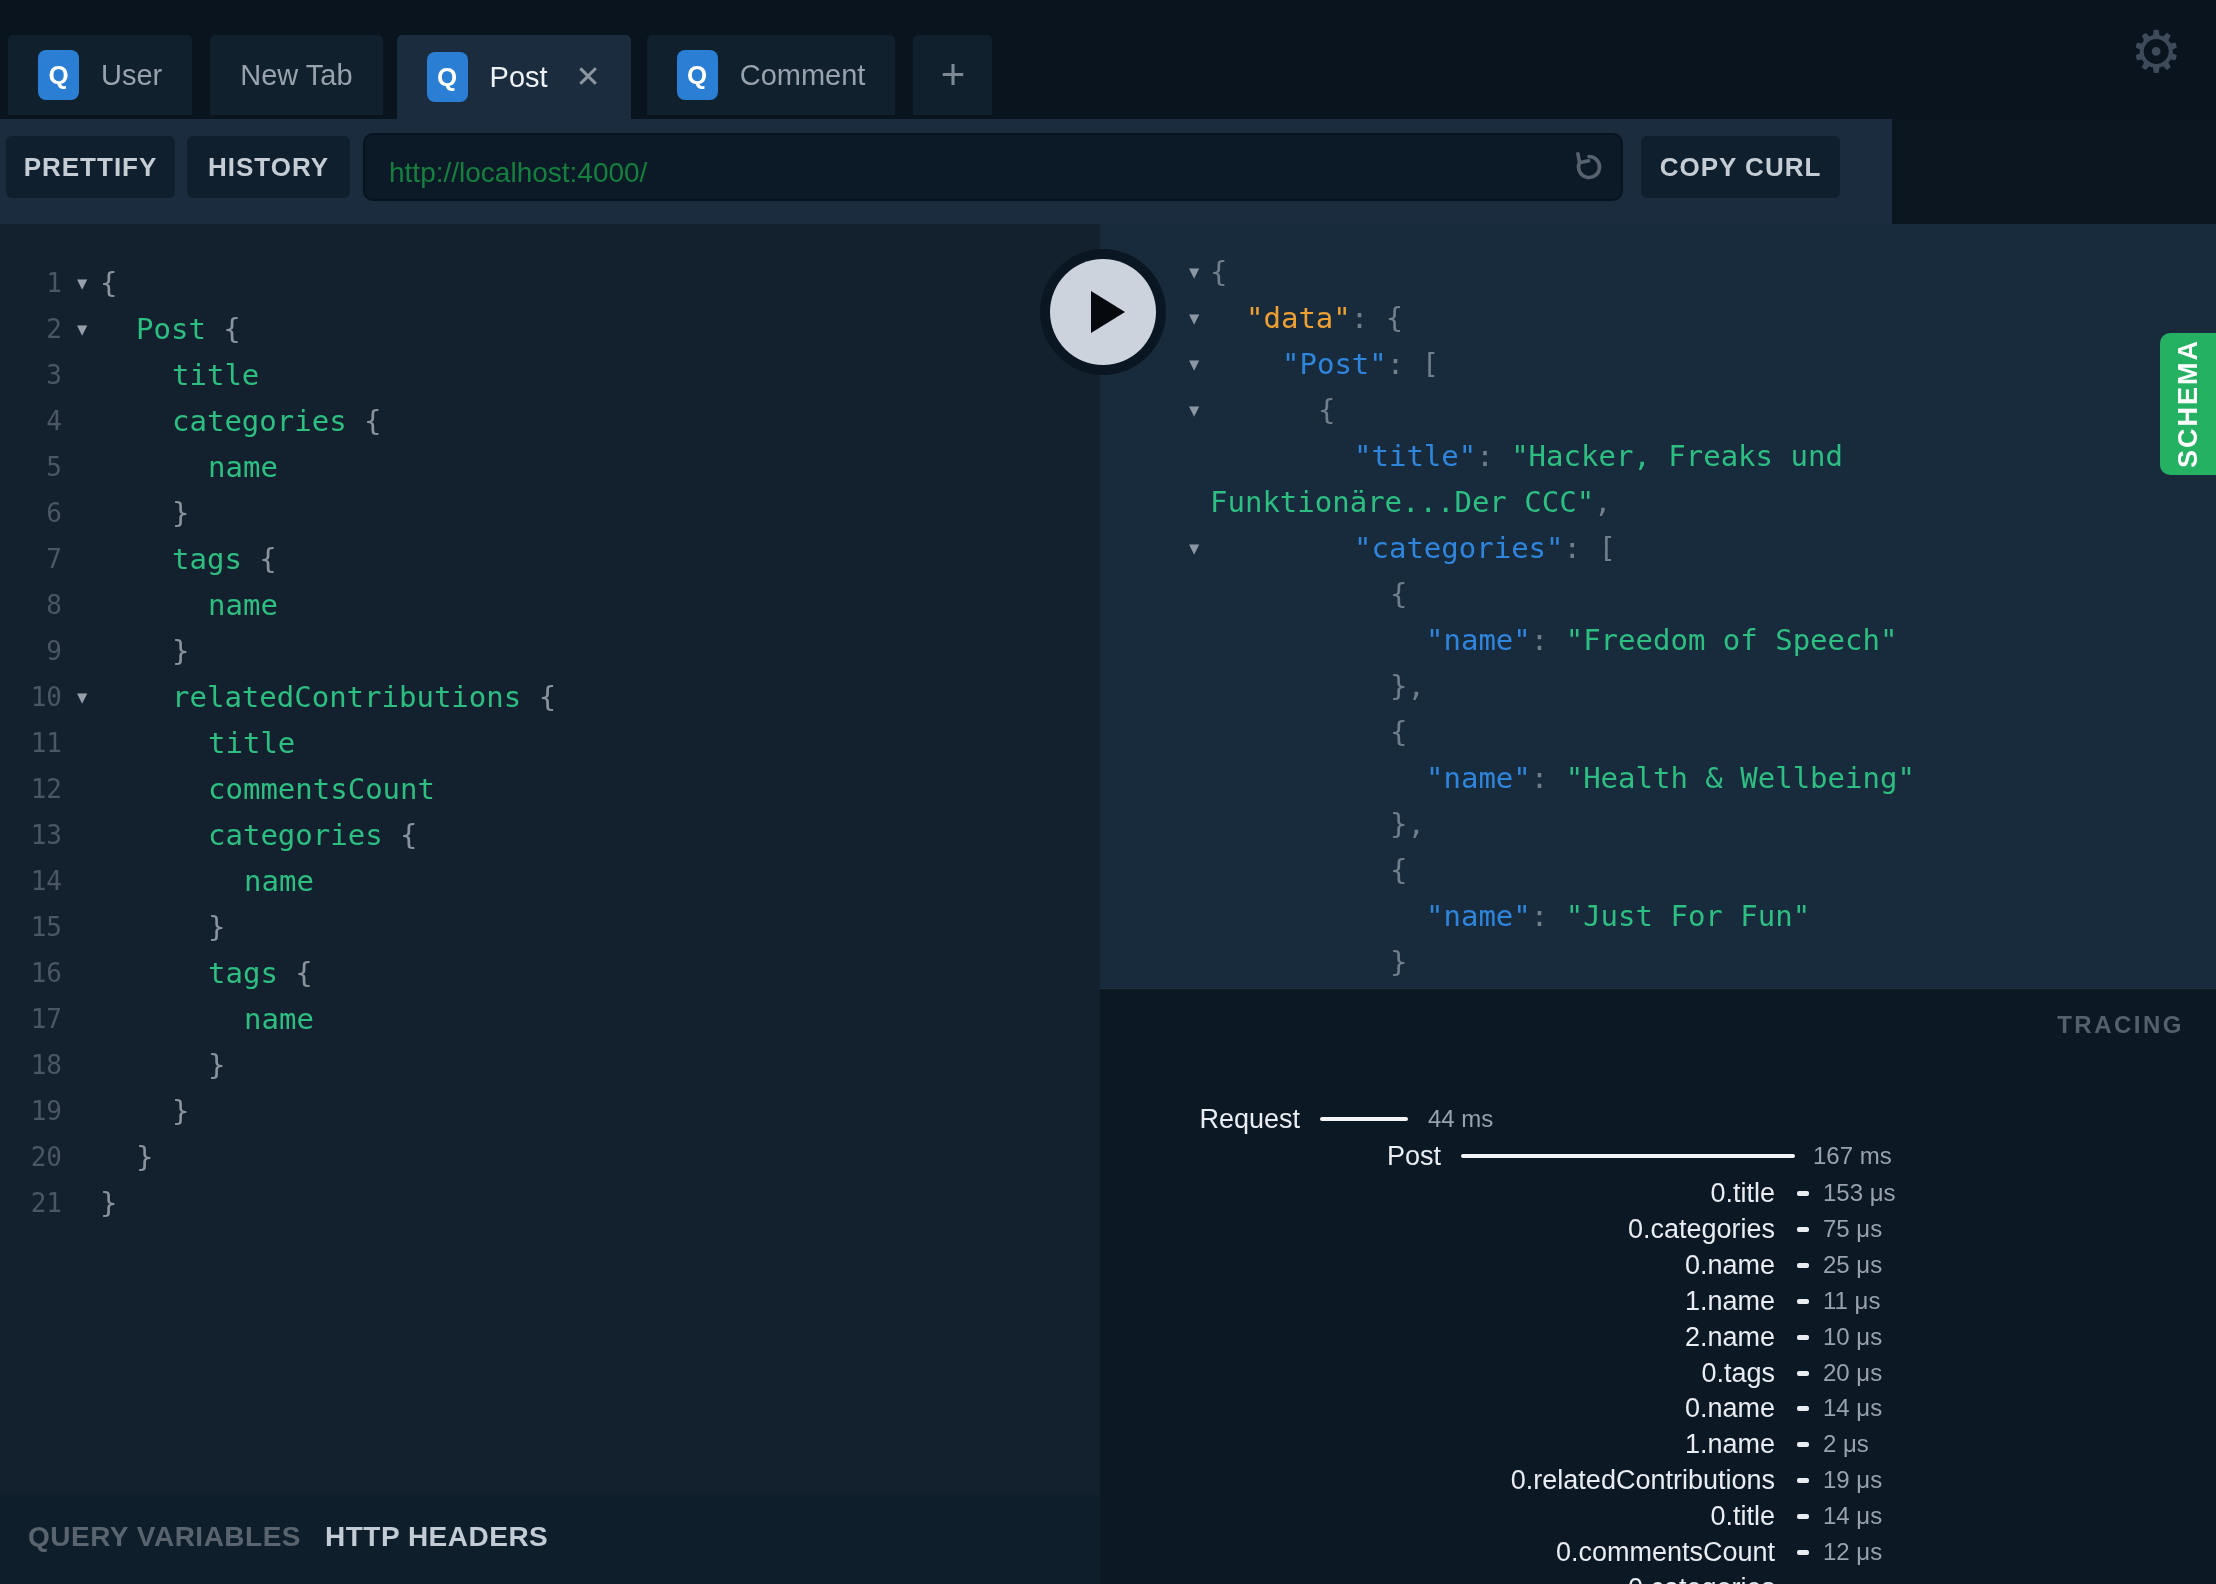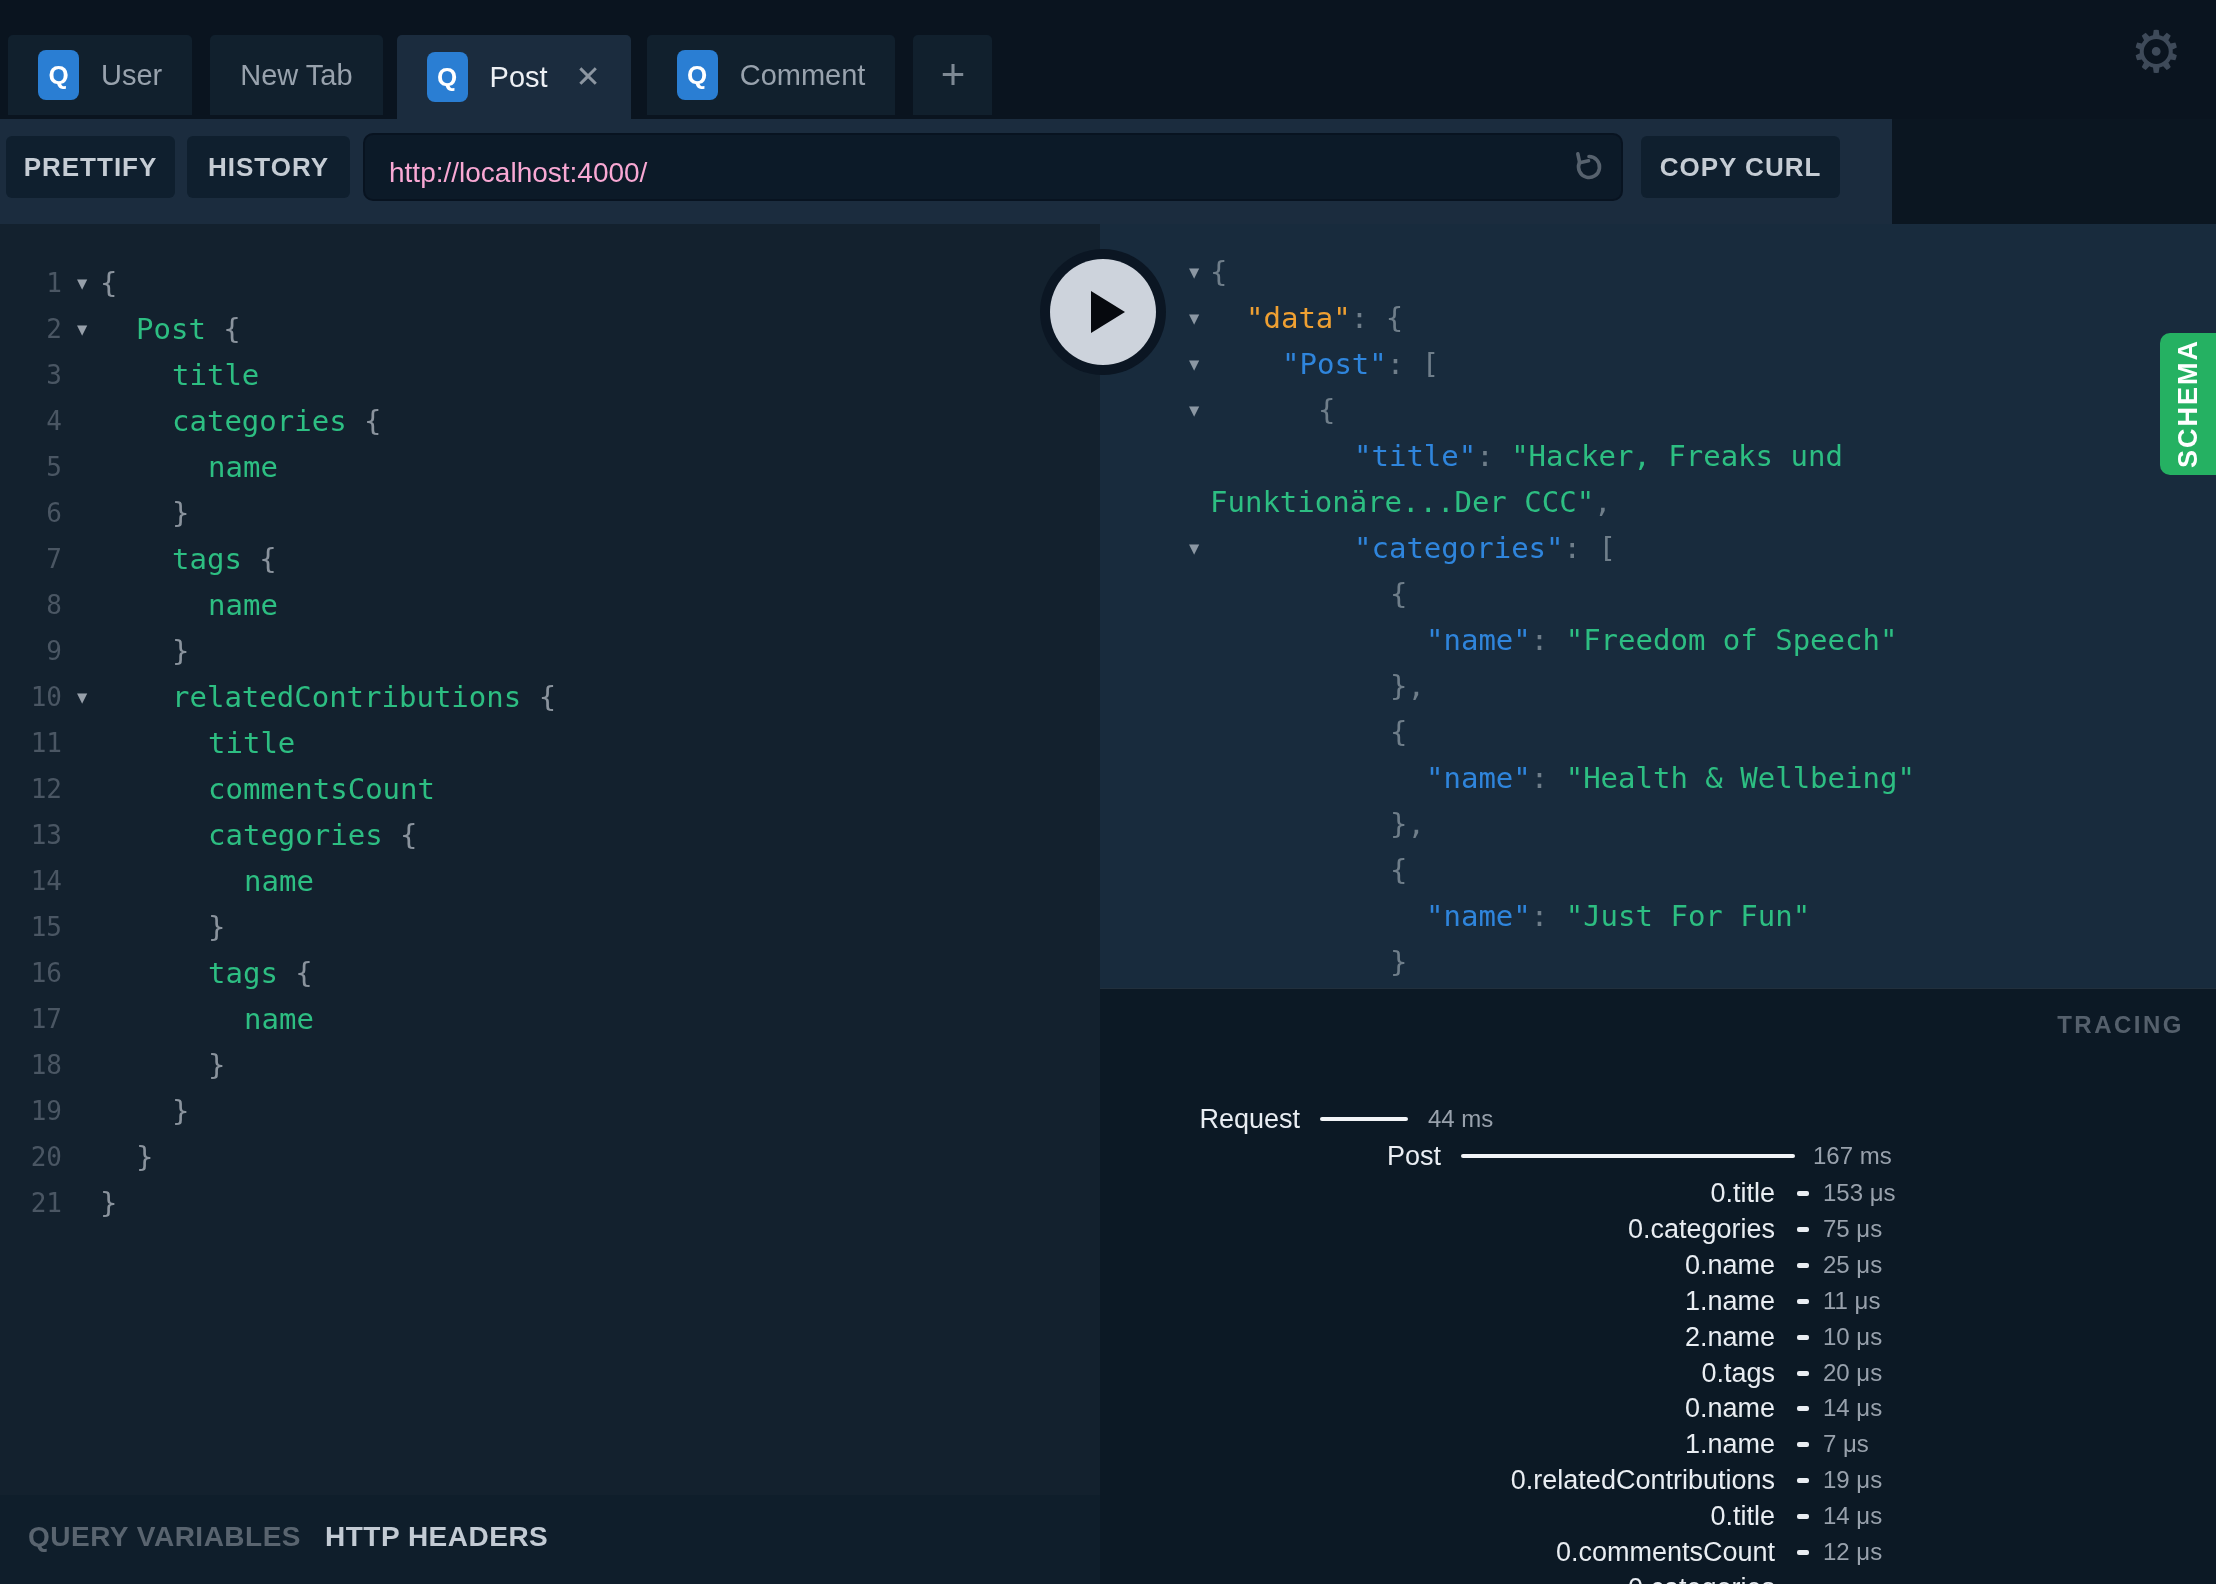--- a/index.html
+++ b/index.html
@@ -26,21 +26,21 @@
 
   
   #toolbar{position:absolute;left:0;top:119px;width:1892px;height:105px;background:#1B2C3E;}
   .tb-btn{position:absolute;top:17px;height:62px;background:#0F1F2E;border-radius:6px;border:none;
           color:#C5CCD4;font-family:"Liberation Sans",sans-serif;font-size:26px;font-weight:600;
           letter-spacing:1px;cursor:pointer;}
   #btn-prettify{left:6px;width:169px;}
   #btn-history{left:187px;width:163px;}
   #url-wrap{position:absolute;left:363px;top:14px;width:1260px;height:68px;}
   #url-input{width:100%;height:100%;box-sizing:border-box;background:#0C1A28;
-             border:2px solid #081320;border-radius:10px;color:#f9a8d4;font-size:28px;
+             border:2px solid #081320;border-radius:10px;color:#15803d;font-size:28px;
              padding:12px 70px 0 24px;font-family:"Liberation Sans",sans-serif;outline:none;}
   #reload-icon{position:absolute;right:16px;top:16px;width:36px;height:36px;cursor:pointer;}
   #btn-copycurl{left:1641px;width:199px;}
   #btn-share{left:1851px;width:342px;}
 
   
   #editor{position:absolute;left:0;top:224px;width:1100px;height:1271px;background:#13212E;
           overflow:hidden;cursor:text;}
   #editor-lines{padding-top:36px;font-family:"DejaVu Sans Mono",monospace;font-size:29px;}
   .ln{position:relative;height:46px;line-height:46px;}
@@ -388,21 +388,21 @@
     <span class="ttime" style="left:723px">20 μs</span>
   </div>
         <div class="trow" style="top: 403.4px;">
     <span class="tlabel" style="width:675px">0.name</span>
     <span class="tdash"></span>
     <span class="ttime" style="left:723px">14 μs</span>
   </div>
         <div class="trow" style="top: 439.3px;">
     <span class="tlabel" style="width:675px">1.name</span>
     <span class="tdash"></span>
-    <span class="ttime" style="left:723px">7 μs</span>
+    <span class="ttime" style="left:723px">2 μs</span>
   </div>
         <div class="trow" style="top: 475.2px;">
     <span class="tlabel" style="width:675px">0.relatedContributions</span>
     <span class="tdash"></span>
     <span class="ttime" style="left:723px">19 μs</span>
   </div>
         <div class="trow" style="top: 511.1px;">
     <span class="tlabel" style="width:675px">0.title</span>
     <span class="tdash"></span>
     <span class="ttime" style="left:723px">14 μs</span>

